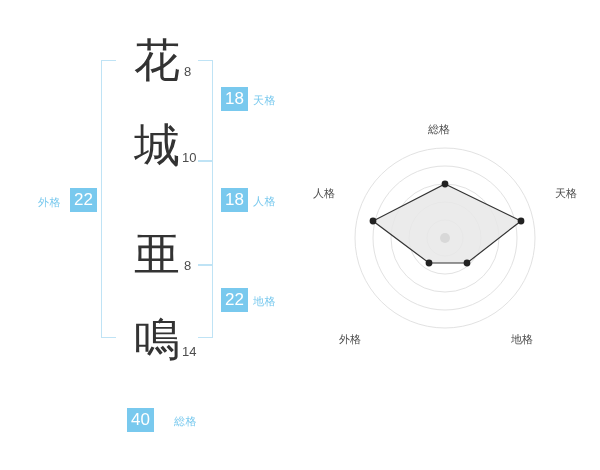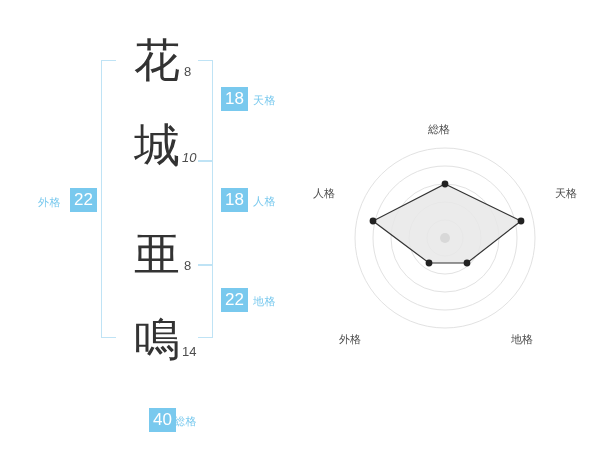--- a/index.html
+++ b/index.html
@@ -109,41 +109,41 @@
     <div class="bracket br-right" style="left:198px; top:60px; width:14px; height:100px;"></div>
 
     <div class="bracket br-right" style="left:198px; top:160px; width:14px; height:104px;"></div>
 
     <div class="bracket br-right" style="left:198px; top:264px; width:14px; height:72px;"></div>
 
     <div class="kanji" style="left:134px; top:37px;">花</div>
     <div class="stroke-num" style="left:184px; top:64px;">8</div>
 
     <div class="kanji" style="left:134px; top:122px;">城</div>
-    <div class="stroke-num" style="left:182px; top:150px;font-style:italic;">10</div>
+    <div class="stroke-num" style="left:182px; top:150px;">10</div>
 
     <div class="kanji" style="left:134px; top:231px;">亜</div>
     <div class="stroke-num" style="left:184px; top:258px;">8</div>
 
     <div class="kanji" style="left:134px; top:316px;">鳴</div>
     <div class="stroke-num" style="left:182px; top:344px;text-align:center;">14</div>
 
     <div class="badge" style="left:221px; top:87px;">18</div>
     <div class="badge-label" style="left:253px; top:93px;">天格</div>
 
     <div class="badge" style="left:221px; top:188px;">18</div>
     <div class="badge-label" style="left:253px; top:194px;">人格</div>
 
     <div class="badge" style="left:221px; top:288px;">22</div>
     <div class="badge-label" style="left:253px; top:294px;">地格</div>
 
     <div class="badge-label" style="left:38px; top:195px;">外格</div>
     <div class="badge" style="left:70px; top:188px;">22</div>
 
-    <div class="badge" style="left:149px; top:408px;">40</div>
+    <div class="badge" style="left:127px; top:408px;">40</div>
     <div class="badge-label" style="left:174px; top:414px;">総格</div>
   </div>
 
   <div class="chart-panel">
 
     <svg width="300" height="470" viewBox="0 0 300 470">
 
       <g fill="none" stroke="#e2e2e2" stroke-width="1">
         <circle cx="145" cy="238" r="90"></circle>
         <circle cx="145" cy="238" r="72"></circle>

